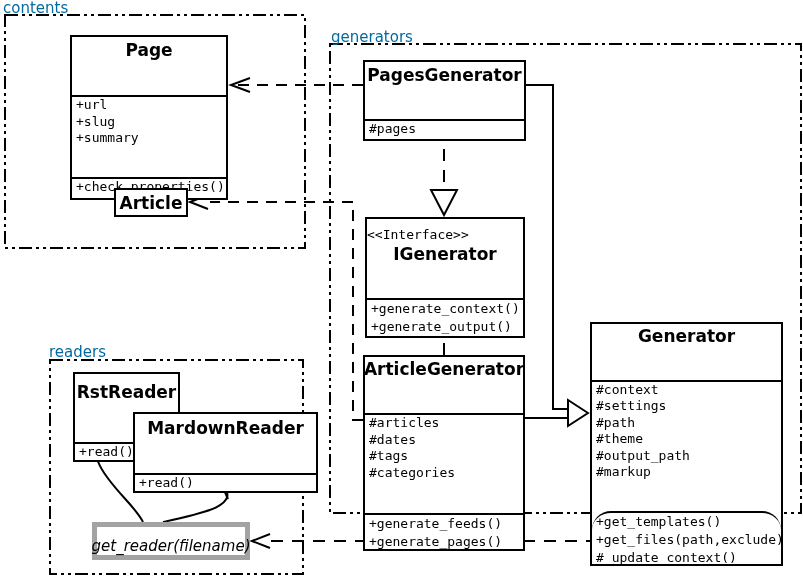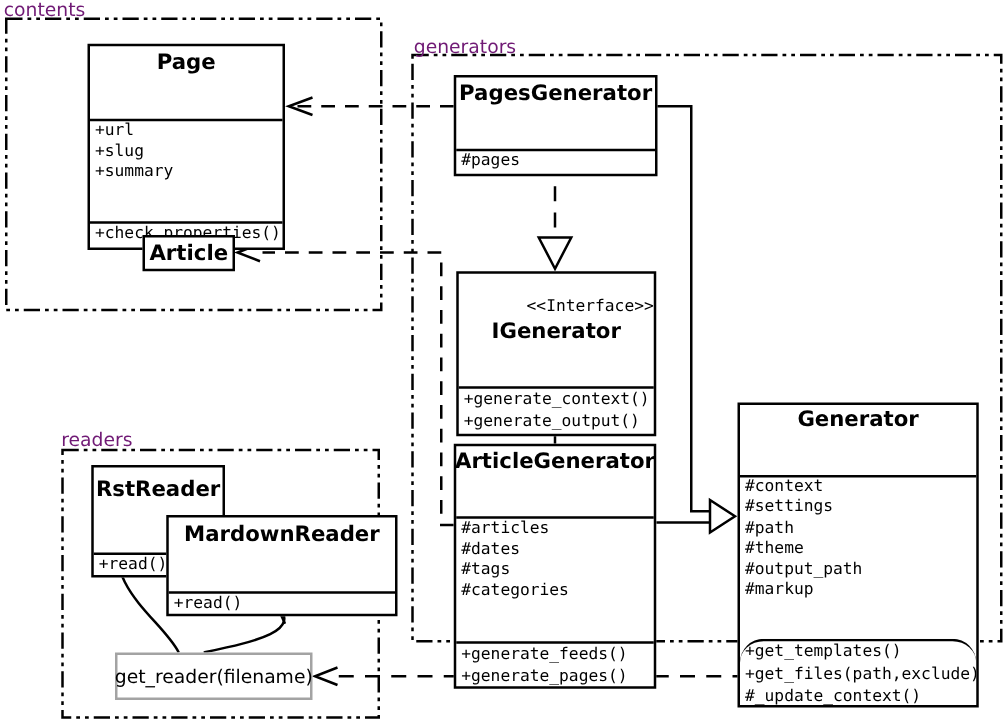--- a/index.html
+++ b/index.html
@@ -14,67 +14,68 @@
   }
   #connector-layer {
     position: absolute;
     left: 0; top: 0;
     width: 803px; height: 579px;
   }
   .pkg-label {
     position: absolute;
     font-size: 15px;
     line-height: 16px;
-    color: #701a75;
+    color: #0369a1;
     white-space: nowrap;
   }
   .cls {
     position: absolute;
     border: 2px solid #000000;
     background: #ffffff;
   }
   .cls-title {
     font-weight: bold;
     font-size: 17px;
     text-align: right;
     display: flex;
     align-items: center;
     justify-content: center;
     white-space: nowrap;
   }
   .cls-stereo {
     font-family: "DejaVu Sans Mono", monospace;
     font-size: 13px;
-    text-align: right;
-    padding-top: 19px;
+    text-align: left;
+    padding-top: 8px;
     white-space: nowrap;
   }
   .cls-sec {
     border-top: 2px solid #000000;
     margin-top: 32px;
   }
   .row {
     font-family: "DejaVu Sans Mono", monospace;
     font-size: 13px;
     line-height: 16.7px;
     padding: 0 4px;
     white-space: nowrap;
     overflow: hidden;
   }
   .rows-sm .row { line-height: 16.4px; }
   .rows-md .row { line-height: 18px; }
   .plain-box {
     position: absolute;
-    border: 2px solid #a3a3a3;
+    border: 5px solid #a3a3a3;
     background: #ffffff;
     display: flex;
-    align-items: center;
+    align-items: flex-end;
     justify-content: center;
     font-size: 15px;
     white-space: nowrap;
+    font-style: italic;
   }
 </style>
 </head>
 <body>
 
 <div id="diagram">
 
   <svg id="connector-layer" viewBox="0 0 803 579" xmlns="http://www.w3.org/2000/svg">
 
     <rect x="5" y="15" width="300" height="233" fill="none" stroke="#000" stroke-width="2" stroke-dasharray="13 4 3 4 3 4"></rect>

